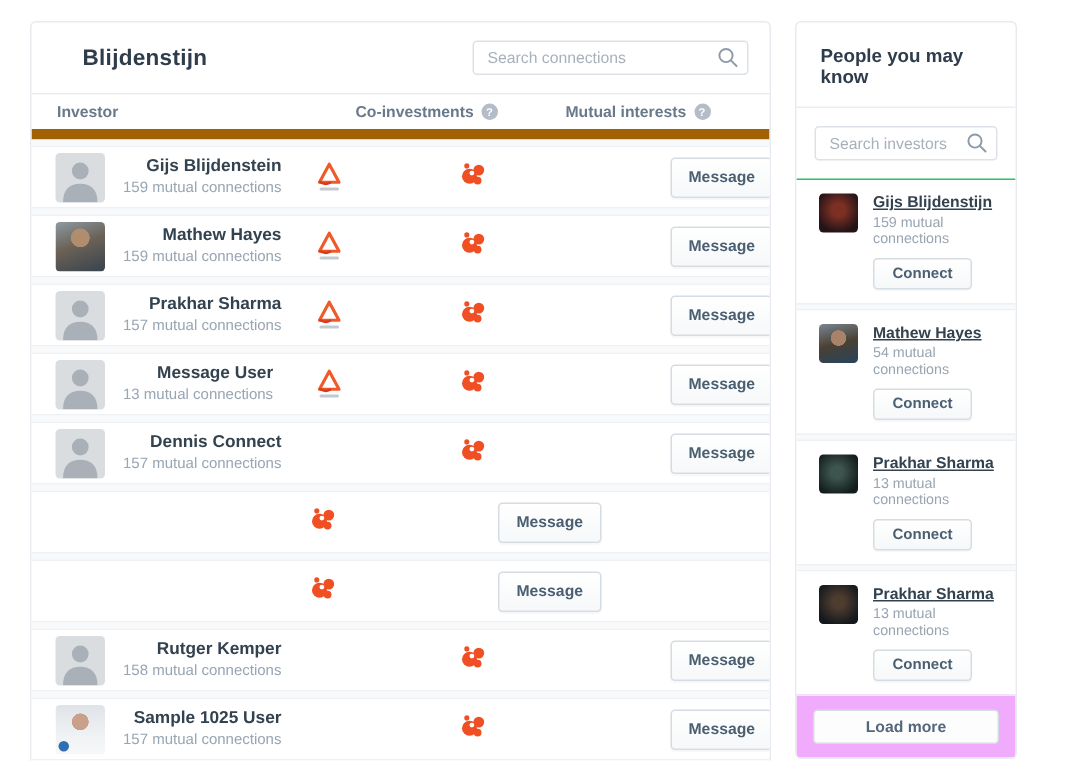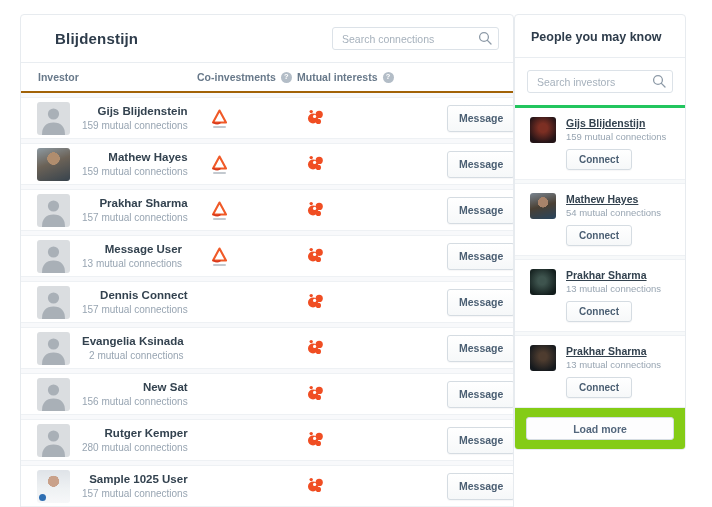--- a/index.html
+++ b/index.html
@@ -6,29 +6,29 @@
   html,body { width:712px; height:507px; overflow:hidden; background:#ffffff;
     font-family:"Liberation Sans", sans-serif; }
   .stage { position:relative; width:712px; height:507px; background:#ffffff; }
 
   
   .main-card { position:absolute; left:20px; top:14px; width:494px; height:540px;
     background:#fff; border:1px solid #e7ebef; border-radius:4px; overflow:hidden; }
   .main-header { display:flex; align-items:center; justify-content:space-between;
     padding:12px 14px 12px 34px; border-bottom:1px solid #e9edf1; }
   .main-title { font-size:15px; font-weight:700; color:#2e3c4b; letter-spacing:.2px; }
-  .search-box { position:relative; width:167px; }
+  .search-box { position:relative; width:184px; }
   .search-box input { width:100%; height:23px; border:1px solid #dce2e8; border-radius:3px;
     font-size:10.5px; color:#5a6b7c; padding:0 26px 0 9px; outline:none; background:#fff;
     font-family:"Liberation Sans", sans-serif; }
   .search-box input::placeholder { color:#a6b1bc; }
   .search-ico { position:absolute; right:7px; top:4px; }
 
   .col-header { display:grid; grid-template-columns:176px 100px 150px 1fr; align-items:center;
-    height:30px; border-bottom:2px solid #a16207; }
+    height:30px; border-bottom:7px solid #a16207;gap:40px; }
   .col-header .cell { font-size:10.5px; font-weight:700; color:#68798a; display:flex;
     align-items:center; gap:5px; }
   .c-investor { padding-left:17px; }
   .help { width:11px; height:11px; border-radius:50%; background:#b3bdc7; color:#fff;
     font-size:7.5px; font-weight:700; display:inline-flex; align-items:center;
     justify-content:center; line-height:1; }
 
   .rows { background:#f8f9fb; padding-top:4px; }
   .row { display:grid; grid-template-columns:176px 100px 150px 1fr; align-items:center;
     height:42px; background:#fff; border-top:1px solid #eef1f4; border-bottom:1px solid #eef1f4;
@@ -50,43 +50,43 @@
   .logo-wrap { display:inline-flex; flex-direction:column; align-items:center; gap:1px; }
   .logo-sub { width:13px; height:2px; background:#c3c9cf; border-radius:1px; }
   .action-cell { display:flex; justify-content:center; padding-right:11px; }
   .split-btn { display:inline-flex; height:27px; border:1px solid #d5dce2; border-radius:3px;
     background:linear-gradient(#ffffff,#f6f8f9); overflow:hidden;
     box-shadow:0 1px 1px rgba(40,60,80,.04); }
   .split-main { display:flex; align-items:center; padding:0 11px; font-size:10.5px;
     font-weight:700; color:#4b5f73; cursor:pointer; }
 
   
-  .side-card { position:absolute; left:514px; top:14px; width:172px; background:#fff;
+  .side-card { position:absolute; left:530px; top:14px; width:148px; background:#fff;
     border:1px solid #e7ebef; border-radius:4px; overflow:hidden; }
   .side-title { padding:15px 16px 13px 16px; font-size:12.5px; font-weight:700; color:#2e3c4b;
     border-bottom:1px solid #e9edf1; }
-  .side-search { padding:12px 12px; border-bottom:3px solid #22c55e; }
+  .side-search { padding:12px 12px; border-bottom:1px solid #22c55e; }
   .side-search .search-box { width:100%; }
   .person { display:grid; grid-template-columns:26px 1fr; column-gap:10px;
     padding:9px 10px 9px 15px; background:#fff; }
   .p-gap { height:5px; background:#f7f9fa; border-top:1px solid #eef1f4;
     border-bottom:1px solid #eef1f4; }
   .p-avatar { width:26px; height:26px; border-radius:3px; }
   .sav-0 { background:radial-gradient(circle at 50% 42%, #7c2f23 22%, #241417 75%); }
   .sav-1 { background:radial-gradient(circle at 50% 36%, #a8836a 24%, transparent 25%),
     linear-gradient(165deg,#7a8590 0%, #4a4034 50%, #27445e 100%); }
   .sav-2 { background:radial-gradient(circle at 46% 45%, #3e544e 20%, #121d1c 78%); }
   .sav-3 { background:radial-gradient(circle at 50% 44%, #4e3c2f 20%, #15191d 78%); }
   .p-name { font-size:10.5px; font-weight:700; color:#33424f; line-height:12px;text-decoration:underline; }
   .p-sub { font-size:9.5px; color:#98a5b2; margin-top:2px; line-height:11px; }
   .connect-btn { margin-top:7px; display:inline-block; height:21px; line-height:19px;
     padding:0 12px; border:1px solid #d5dce2; border-radius:3px; font-size:10px;
     font-weight:700; color:#4b5f73; background:linear-gradient(#ffffff,#f6f8f9);
     cursor:pointer; box-shadow:0 1px 1px rgba(40,60,80,.04); }
-  .load-more-wrap { background:#84cc16; border-top:1px solid #e9edf1; padding:9px 11px; }
+  .load-more-wrap { background:#f0abfc; border-top:1px solid #e9edf1; padding:9px 11px; }
   .load-more { width:100%; height:23px; border:1px solid #d5dce2; border-radius:3px;
     background:#fdfdfe; font-size:10.5px; font-weight:700; color:#54677d; cursor:pointer;
     font-family:"Liberation Sans", sans-serif; }
 </style>
 </head>
 <body>
 
 <svg width="0" height="0" style="position:absolute">
   <defs>
     <g id="i-search">
@@ -275,77 +275,55 @@
             </svg></div>
         <div class="action-cell">
           <div class="split-btn">
             <div class="split-main">Message</div>
 
           </div>
         </div>
       </div>
 
       <div class="row">
+        <div class="co-cell"></div>
+        <div class="mu-cell"><svg width="18" height="17" viewBox="0 0 18 17">
+              <use href="#i-mutual"></use>
+            </svg></div>
+        <div class="action-cell">
+          <div class="split-btn">
+            <div class="split-main">Message</div>
+
+          </div>
+        </div>
+      </div>
+
+      <div class="row">
+        <div class="co-cell"></div>
+        <div class="mu-cell"><svg width="18" height="17" viewBox="0 0 18 17">
+              <use href="#i-mutual"></use>
+            </svg></div>
+        <div class="action-cell">
+          <div class="split-btn">
+            <div class="split-main">Message</div>
+
+          </div>
+        </div>
+      </div>
+
+      <div class="row">
         <div class="inv">
           <div class="avatar">
             <svg width="33" height="33" viewBox="0 0 33 33">
                 <use href="#i-person"></use>
               </svg>
           </div>
           <div>
-            <div class="name">Evangelia Ksinada</div>
-            <div class="sub">2 mutual connections</div>
-          </div>
-        </div>
-        <div class="co-cell"></div>
-        <div class="mu-cell"><svg width="18" height="17" viewBox="0 0 18 17">
-              <use href="#i-mutual"></use>
-            </svg></div>
-        <div class="action-cell">
-          <div class="split-btn">
-            <div class="split-main">Message</div>
-
-          </div>
-        </div>
-      </div>
-
-      <div class="row">
-        <div class="inv">
-          <div class="avatar">
-            <svg width="33" height="33" viewBox="0 0 33 33">
-                <use href="#i-person"></use>
-              </svg>
-          </div>
-          <div>
-            <div class="name">New Sat</div>
-            <div class="sub">156 mutual connections</div>
-          </div>
-        </div>
-        <div class="co-cell"></div>
-        <div class="mu-cell"><svg width="18" height="17" viewBox="0 0 18 17">
-              <use href="#i-mutual"></use>
-            </svg></div>
-        <div class="action-cell">
-          <div class="split-btn">
-            <div class="split-main">Message</div>
-
-          </div>
-        </div>
-      </div>
-
-      <div class="row">
-        <div class="inv">
-          <div class="avatar">
-            <svg width="33" height="33" viewBox="0 0 33 33">
-                <use href="#i-person"></use>
-              </svg>
-          </div>
-          <div>
             <div class="name">Rutger Kemper</div>
-            <div class="sub">280 mutual connections</div>
+            <div class="sub">158 mutual connections</div>
           </div>
         </div>
         <div class="co-cell"></div>
         <div class="mu-cell"><svg width="18" height="17" viewBox="0 0 18 17">
               <use href="#i-mutual"></use>
             </svg></div>
         <div class="action-cell">
           <div class="split-btn">
             <div class="split-main">Message</div>
 

